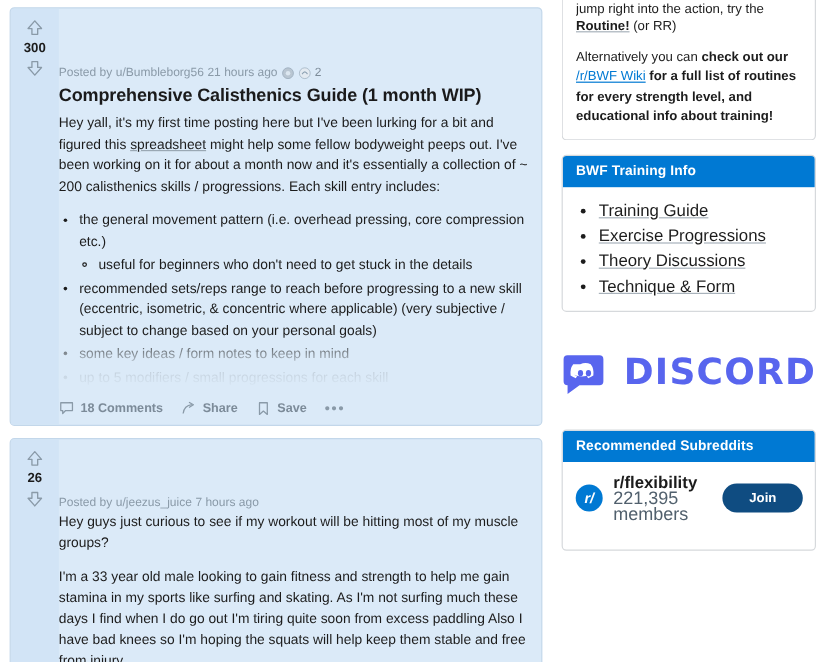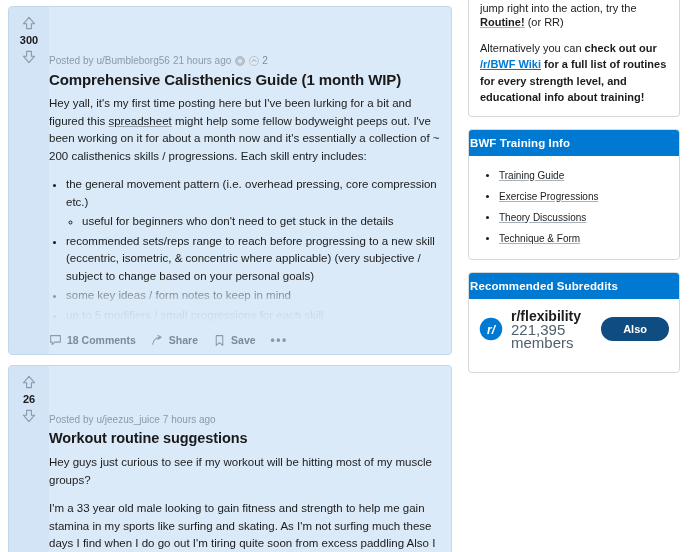--- a/index.html
+++ b/index.html
@@ -148,45 +148,45 @@
     border: 1px solid #d6d9dc;
     border-radius: 4px;
     margin-bottom: 12px;
     overflow: hidden;
   }
   .side-card-head {
     background: #0079d3;
     color: #fff;
     font-size: 11.5px;
     font-weight: bold;
-    padding: 7px 1px;
+    padding: 7px 11px;
     letter-spacing: 0.1px;
   }
   .side-card-body {
     padding: 9px 11px 11px 11px;
     font-size: 11px;
     color: #1c1c1c;
     line-height: 16.5px;
   }
   .side-list {
     margin: 3px 0 2px 0;
     padding-left: 19px;
     list-style-type: disc;
   }
-  .side-list li { margin-bottom: 6px; font-size: 10px; line-height: 15px; }
+  .side-list li { margin-bottom: 6px; font-size: 14px; line-height: 15px; }
   .side-list li:last-child { margin-bottom: 0; }
   a.side-link {
     color: #1c1c1c;
     text-decoration: underline;
     text-decoration-color: #a8b2bb;
     text-align: right;
   }
   a.blue-link {
     color: #0079d3;
-    font-weight: bold;
+    font-weight: normal;
     text-decoration: underline;
   }
   .b { font-weight: bold; }
 
   .top-card-clip {
     border: 1px solid #d6d9dc;
     border-top: none;
     border-radius: 0 0 4px 4px;
     padding: 0 11px 10px 11px;
     margin-bottom: 12px;
@@ -340,21 +340,20 @@
         <svg class="arrow" viewBox="0 0 20 20">
           <path d="M10 17 L3 9 L7 9 L7 3 L13 3 L13 9 L17 9 Z" fill="none" stroke="#8a9aa8" stroke-width="1.4" stroke-linejoin="round"></path>
         </svg>
       </div>
       <div class="post-body">
         <div class="byline">
           <span>Posted by</span>
           <span class="uname">u/jeezus_juice</span>
           <span>7 hours ago</span>
         </div>
-        <div class="post-title small">Workout routine suggestions</div>
         <div class="fade-wrap">
           <div class="post-text">
             <p>Hey guys just curious to see if my workout will be hitting most of my muscle groups?</p>
             <p>I'm a 33 year old male looking to gain fitness and strength to help me gain stamina in my sports like surfing and skating. As I'm not surfing much these days I find when I do go out I'm tiring quite soon from excess paddling Also I have bad knees so I'm hoping the squats will help keep them stable and free from injury</p>
             <p>Currently I'm doing;</p>
             <p>10 minutes on the row machine X 3 sets,</p>
 
           </div>
 
         </div>
@@ -384,35 +383,44 @@
         <ul class="side-list">
           <li><a class="side-link" href="#">Training Guide</a></li>
           <li><a class="side-link" href="#">Exercise Progressions</a></li>
           <li><a class="side-link" href="#">Theory Discussions</a></li>
           <li><a class="side-link" href="#">Technique &amp; Form</a></li>
         </ul>
       </div>
     </div>
 
 
+    <div class="discord-banner">
+      <svg width="46" height="46" viewBox="0 0 48 48">
+        <path d="M6 6 h32 a4 4 0 0 1 4 4 v22 a4 4 0 0 1 -4 4 h-20 l-12 9 v-9 h-0 a4 4 0 0 1 -4 -4 v-22 a4 4 0 0 1 4 -4 z" fill="#5865ee"></path>
+        <path d="M18 16 q6 -3 12 0 q4 5 3 13 q-3 2 -6 3 l-1.4 -2.4 q2 -0.6 3.4 -1.6 q-4.4 2 -9 2 q-4.6 0 -9 -2 q1.4 1 3.4 1.6 L13 32 q-3 -1 -6 -3 q-1 -8 3 -13 z" fill="#ffffff" transform="translate(2,0) scale(0.88) translate(1,1)"></path>
+        <ellipse cx="19" cy="24" rx="2.6" ry="3.1" fill="#5865ee"></ellipse>
+        <ellipse cx="27" cy="24" rx="2.6" ry="3.1" fill="#5865ee"></ellipse>
+      </svg>
+      <span class="discord-word">DISCORD</span>
+    </div>
 
     <div class="side-card">
       <div class="side-card-head">Recommended Subreddits</div>
       <div style="padding:5px 0 5px 0;">
 
         <div class="sub-row">
           <svg class="sub-icon" viewBox="0 0 32 32">
             <circle cx="16" cy="16" r="15" fill="#0079d3"></circle>
             <text x="16" y="22" font-size="16" font-style="italic" font-weight="bold" text-anchor="middle" fill="#ffffff" font-family="Liberation Sans, sans-serif">r/</text>
           </svg>
           <div class="sub-meta">
             <div class="sub-name">r/flexibility</div>
             <div class="sub-members">221,395 members</div>
           </div>
-          <button class="join-btn">Also</button>
+          <button class="join-btn">Join</button>
         </div>
 
         <div class="sub-row">
           
           
           
         </div>
 
       </div>
     </div>

